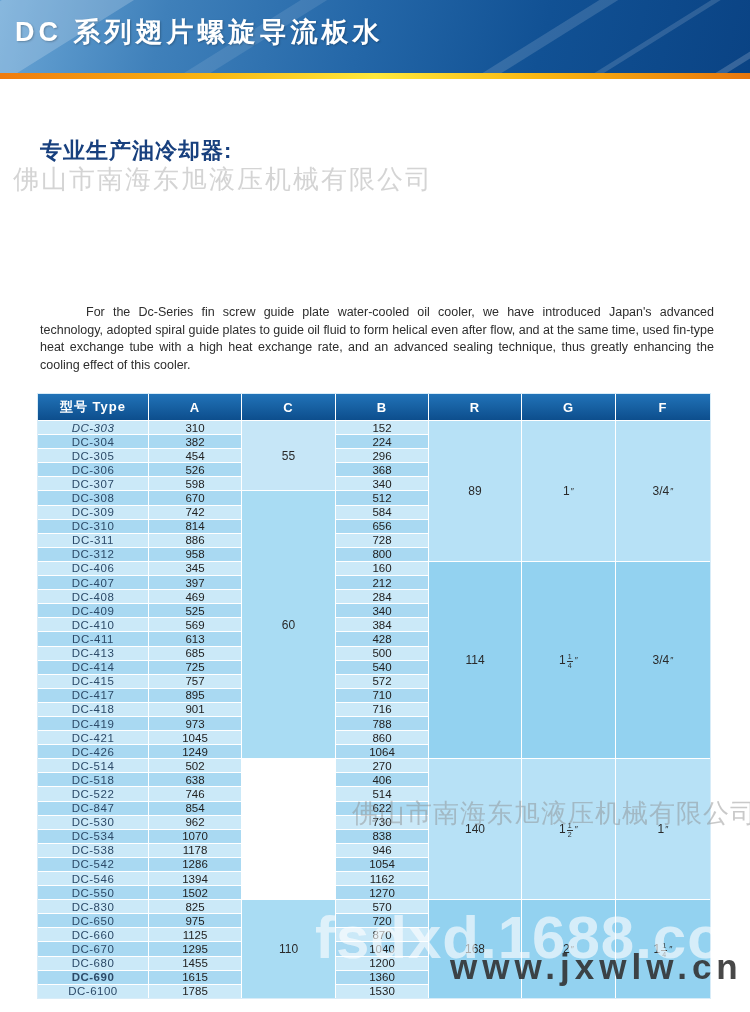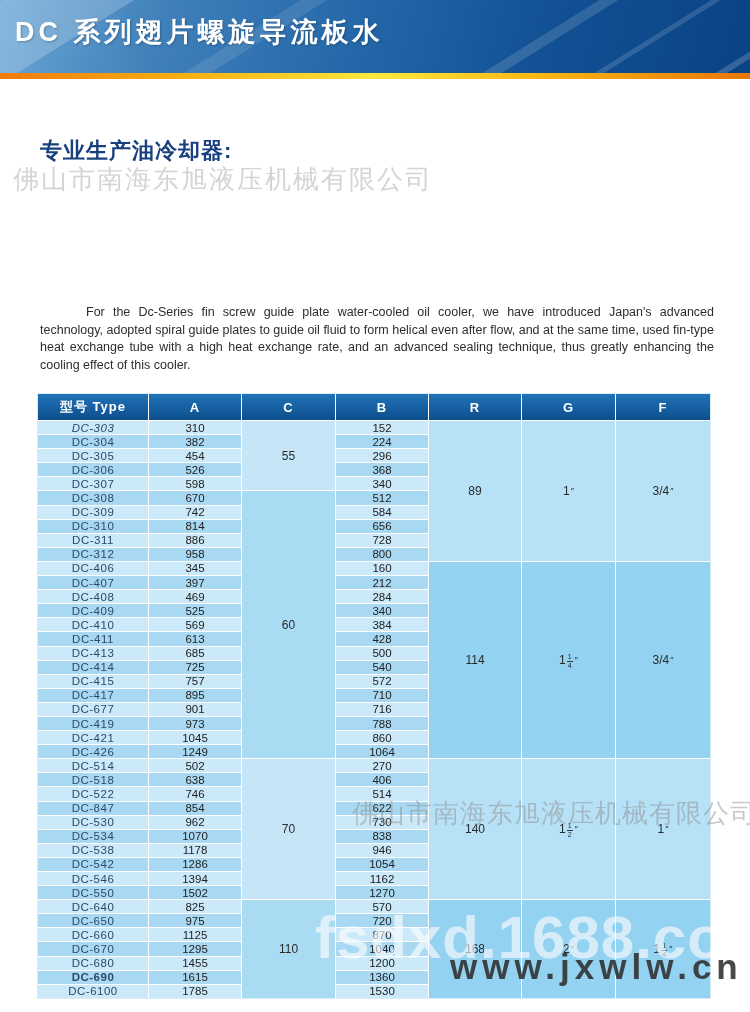--- a/index.html
+++ b/index.html
@@ -140,21 +140,21 @@
       <div class="cell light" style="grid-area: 18 / 4;">500</div>
       <div class="cell type dark" style="grid-area: 19 / 1;">DC-414</div>
       <div class="cell dark" style="grid-area: 19 / 2;">725</div>
       <div class="cell dark" style="grid-area: 19 / 4;">540</div>
       <div class="cell type light" style="grid-area: 20 / 1;">DC-415</div>
       <div class="cell light" style="grid-area: 20 / 2;">757</div>
       <div class="cell light" style="grid-area: 20 / 4;">572</div>
       <div class="cell type dark" style="grid-area: 21 / 1;">DC-417</div>
       <div class="cell dark" style="grid-area: 21 / 2;">895</div>
       <div class="cell dark" style="grid-area: 21 / 4;">710</div>
-      <div class="cell type light" style="grid-area: 22 / 1;">DC-677</div>
+      <div class="cell type light" style="grid-area: 22 / 1;">DC-418</div>
       <div class="cell light" style="grid-area: 22 / 2;">901</div>
       <div class="cell light" style="grid-area: 22 / 4;">716</div>
       <div class="cell type dark" style="grid-area: 23 / 1;">DC-419</div>
       <div class="cell dark" style="grid-area: 23 / 2;">973</div>
       <div class="cell dark" style="grid-area: 23 / 4;">788</div>
       <div class="cell type light" style="grid-area: 24 / 1;">DC-421</div>
       <div class="cell light" style="grid-area: 24 / 2;">1045</div>
       <div class="cell light" style="grid-area: 24 / 4;">860</div>
       <div class="cell type dark" style="grid-area: 25 / 1;">DC-426</div>
       <div class="cell dark" style="grid-area: 25 / 2;">1249</div>
@@ -182,21 +182,21 @@
       <div class="cell light" style="grid-area: 32 / 4;">946</div>
       <div class="cell type dark" style="grid-area: 33 / 1;">DC-542</div>
       <div class="cell dark" style="grid-area: 33 / 2;">1286</div>
       <div class="cell dark" style="grid-area: 33 / 4;">1054</div>
       <div class="cell type light" style="grid-area: 34 / 1;">DC-546</div>
       <div class="cell light" style="grid-area: 34 / 2;">1394</div>
       <div class="cell light" style="grid-area: 34 / 4;">1162</div>
       <div class="cell type dark" style="grid-area: 35 / 1;">DC-550</div>
       <div class="cell dark" style="grid-area: 35 / 2;">1502</div>
       <div class="cell dark" style="grid-area: 35 / 4;">1270</div>
-      <div class="cell type light" style="grid-area: 36 / 1;">DC-640</div>
+      <div class="cell type light" style="grid-area: 36 / 1;">DC-830</div>
       <div class="cell light" style="grid-area: 36 / 2;">825</div>
       <div class="cell light" style="grid-area: 36 / 4;">570</div>
       <div class="cell type dark" style="grid-area: 37 / 1;">DC-650</div>
       <div class="cell dark" style="grid-area: 37 / 2;">975</div>
       <div class="cell dark" style="grid-area: 37 / 4;">720</div>
       <div class="cell type light" style="grid-area: 38 / 1;">DC-660</div>
       <div class="cell light" style="grid-area: 38 / 2;">1125</div>
       <div class="cell light" style="grid-area: 38 / 4;">870</div>
       <div class="cell type dark" style="grid-area: 39 / 1;">DC-670</div>
       <div class="cell dark" style="grid-area: 39 / 2;">1295</div>
@@ -205,21 +205,20 @@
       <div class="cell light" style="grid-area: 40 / 2;">1455</div>
       <div class="cell light" style="grid-area: 40 / 4;">1200</div>
       <div class="cell type dark" style="grid-area: 41 / 1; font-weight: bold;">DC-690</div>
       <div class="cell dark" style="grid-area: 41 / 2;">1615</div>
       <div class="cell dark" style="grid-area: 41 / 4;">1360</div>
       <div class="cell type light" style="grid-area: 42 / 1;">DC-6100</div>
       <div class="cell light" style="grid-area: 42 / 2;">1785</div>
       <div class="cell light" style="grid-area: 42 / 4;">1530</div>
       <div class="merged clight" style="grid-area: 2 / 3 / span 5;">55</div>
       <div class="merged cmid" style="grid-area: 7 / 3 / span 19;">60</div>
-      <div class="merged clight" style="grid-area: 26 / 3 / span 10;">70</div>
       <div class="merged cmid" style="grid-area: 36 / 3 / span 7;">110</div>
       <div class="merged glight" style="grid-area: 2 / 5 / span 10;">89</div>
       <div class="merged glight" style="grid-area: 2 / 6 / span 10;">1<span class="unit">″</span></div>
       <div class="merged glight" style="grid-area: 2 / 7 / span 10;">3/4<span class="unit">″</span></div>
       <div class="merged gdark" style="grid-area: 12 / 5 / span 14;">114</div>
       <div class="merged gdark" style="grid-area: 12 / 6 / span 14;">1<span class="frac">
           <span class="n">1</span>
           <span>4</span>
         </span><span class="unit">″</span></div>
       <div class="merged gdark" style="grid-area: 12 / 7 / span 14;">3/4<span class="unit">″</span></div>

